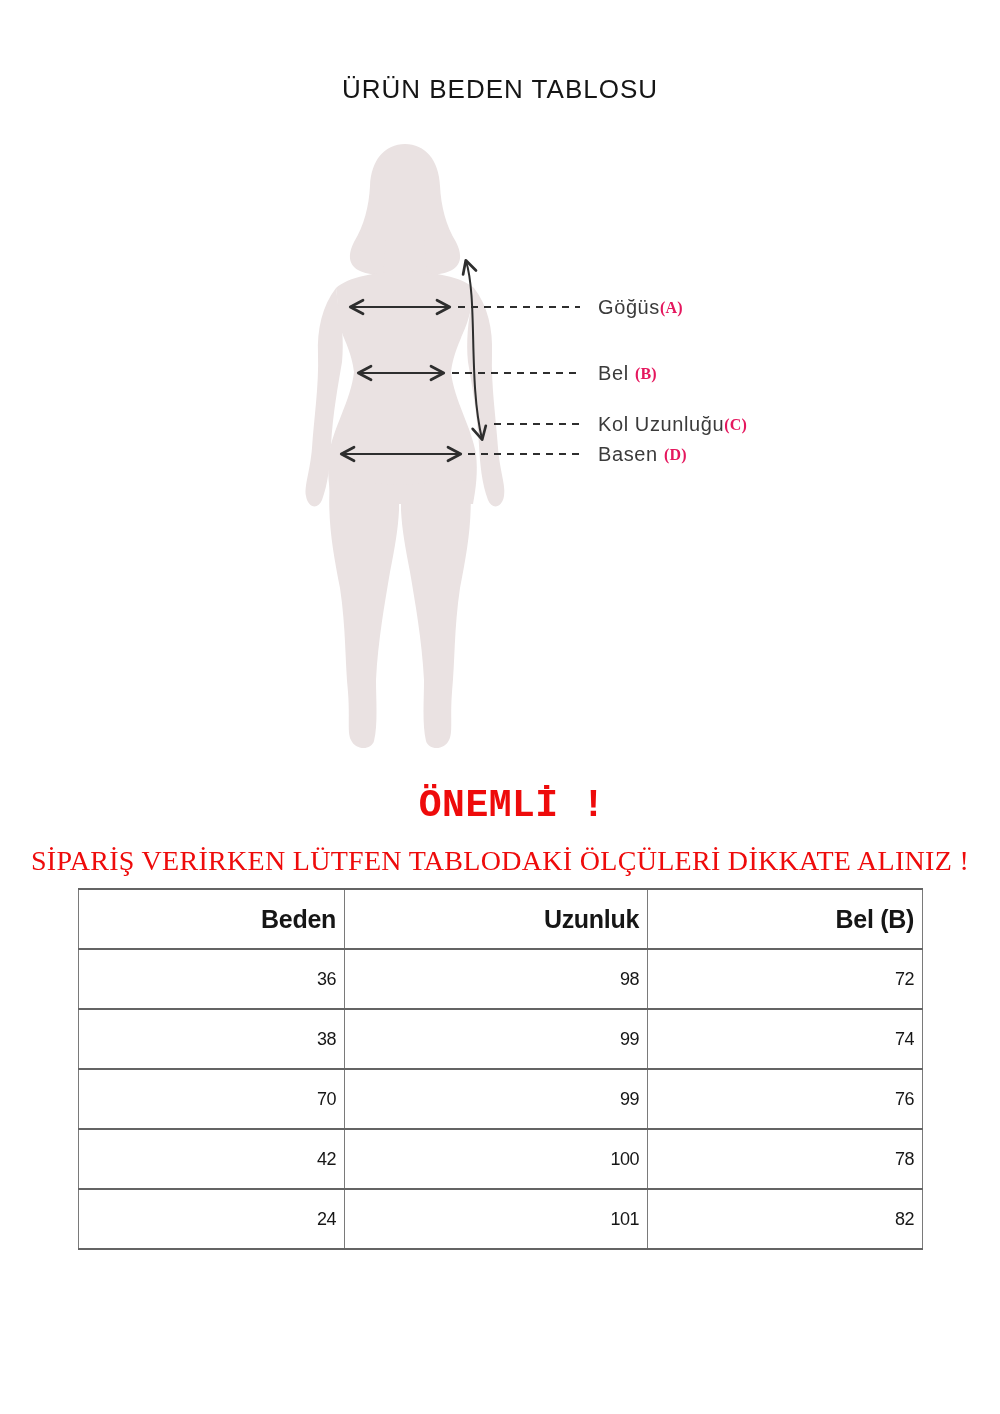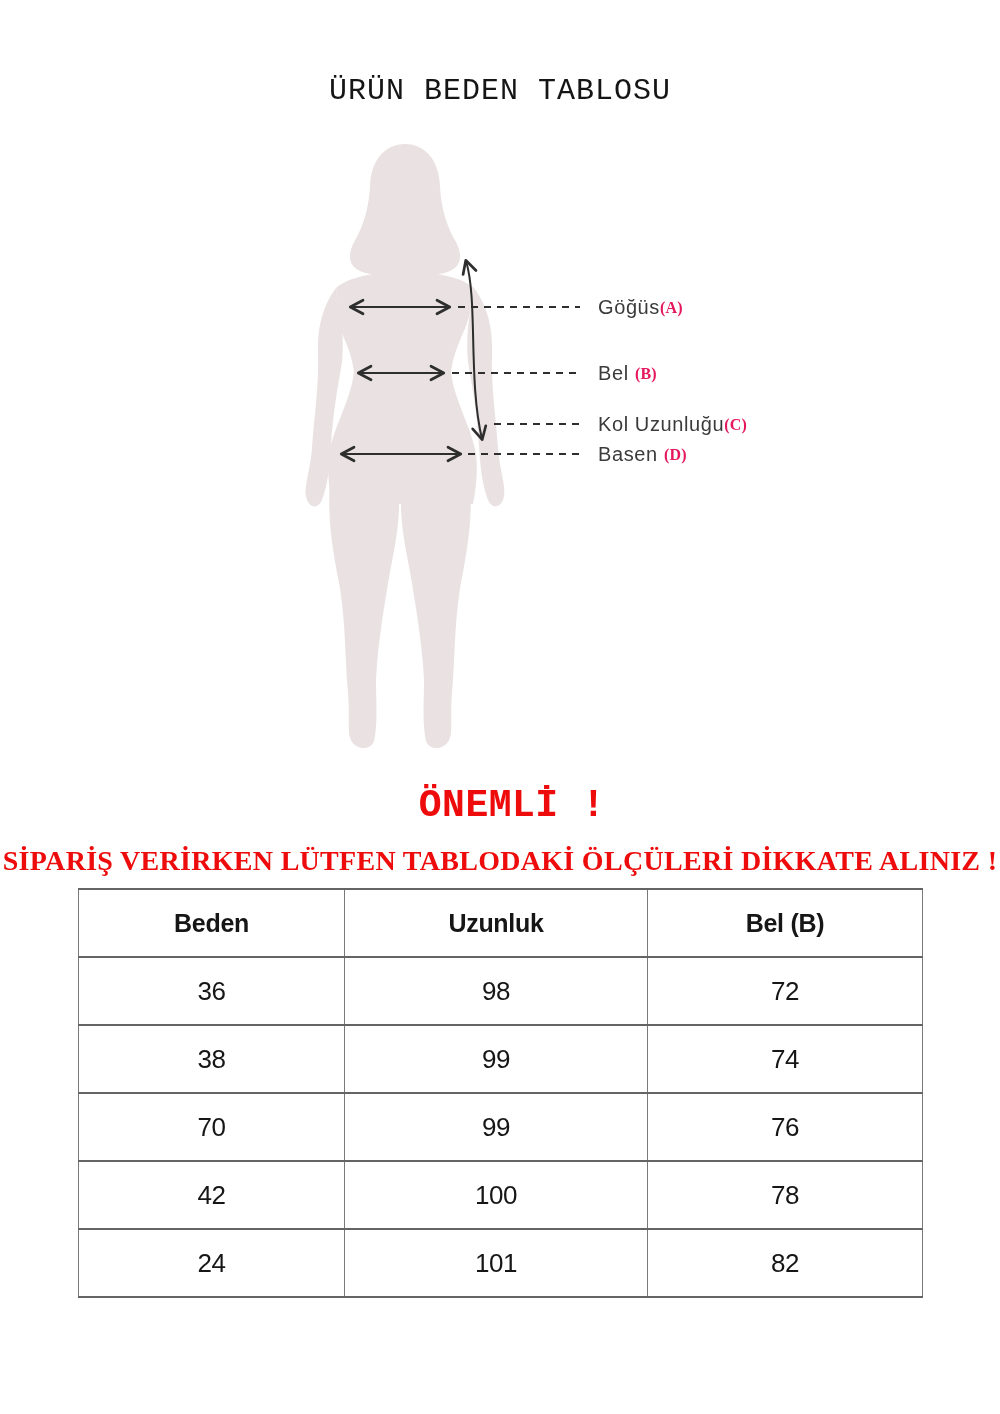--- a/index.html
+++ b/index.html
@@ -5,58 +5,58 @@
   * { box-sizing: border-box; }
   html, body { margin: 0; padding: 0; background: #ffffff; }
   #page {
     position: relative; width: 1000px; height: 1414px;
     background: #ffffff; overflow: hidden;
     font-family: "Liberation Sans", sans-serif;
   }
   #title {
     position: absolute; top: 74px; left: 0; width: 100%;
     margin: 0; text-align: center;
-    font-family: Liberation Mono, monospace; font-weight: 400;
-    font-size: 30px; letter-spacing: 1px; color: #151515;
+    font-family: Liberation Sans, sans-serif; font-weight: 400;
+    font-size: 26px; letter-spacing: 1px; color: #151515;
   }
   .diagram { position: absolute; top: 140px; left: 0; width: 1000px; height: 630px; text-align: right; }
   .silhouette { position: absolute; left: 300px; top: 0; width: 210px; height: 615px; }
   .arrows { position: absolute; left: 0; top: 0; }
   .measure-label {
     position: absolute; left: 598px; height: 26px; line-height: 26px;
     font-size: 20px; color: #3b3b3b; letter-spacing: 0.6px; white-space: pre;
   }
   .mcode {
     font-family: "Liberation Serif", serif; font-weight: 700;
     font-size: 16px; color: #e5175e; letter-spacing: 0.2px;
     position: relative; top: -1px;
   }
   .onemli {
     position: absolute; top: 784px; left: 12px; width: 100%; text-align: center;
     font-family: Liberation Mono, monospace; font-weight: 700;
     font-size: 38px; color: #ee0b0b; letter-spacing: 0.5px;
   }
   .warning {
     position: absolute; top: 845px; left: 0; width: 100%; text-align: center;
-    font-family: "Liberation Serif", serif; font-weight: 700;
+    font-family: "Liberation Serif", serif; font-weight: 400;
     font-size: 28px; color: #ee0b0b; letter-spacing: 0.3px;
   }
   table.size-table {
     position: absolute; top: 888px; left: 78px; width: 844px;
     border-collapse: collapse; table-layout: fixed;
     background: #ffffff;
   }
   .size-table th, .size-table td {
     border: 1px solid #7a7a7a;
     border-top: 2px solid #646464; border-bottom: 2px solid #646464;
-    height: 68px; text-align: center; vertical-align: middle;
-    padding: 0; color: #161616;
+    height: 60px; text-align: right; vertical-align: middle;
+    padding: 8px; color: #161616;
   }
   .size-table th { font-size: 25px; font-weight: 700; letter-spacing: -0.3px; }
-  .size-table td { font-size: 26px; font-weight: 400; letter-spacing: -0.5px; margin-left: 20px; }
+  .size-table td { font-size: 18px; font-weight: 400; letter-spacing: -0.5px; margin-left: 20px; }
 </style>
 </head>
 <body>
 
 <div id="page">
 
   <h1 id="title">ÜRÜN BEDEN TABLOSU</h1>
 
   <div class="diagram">
 

